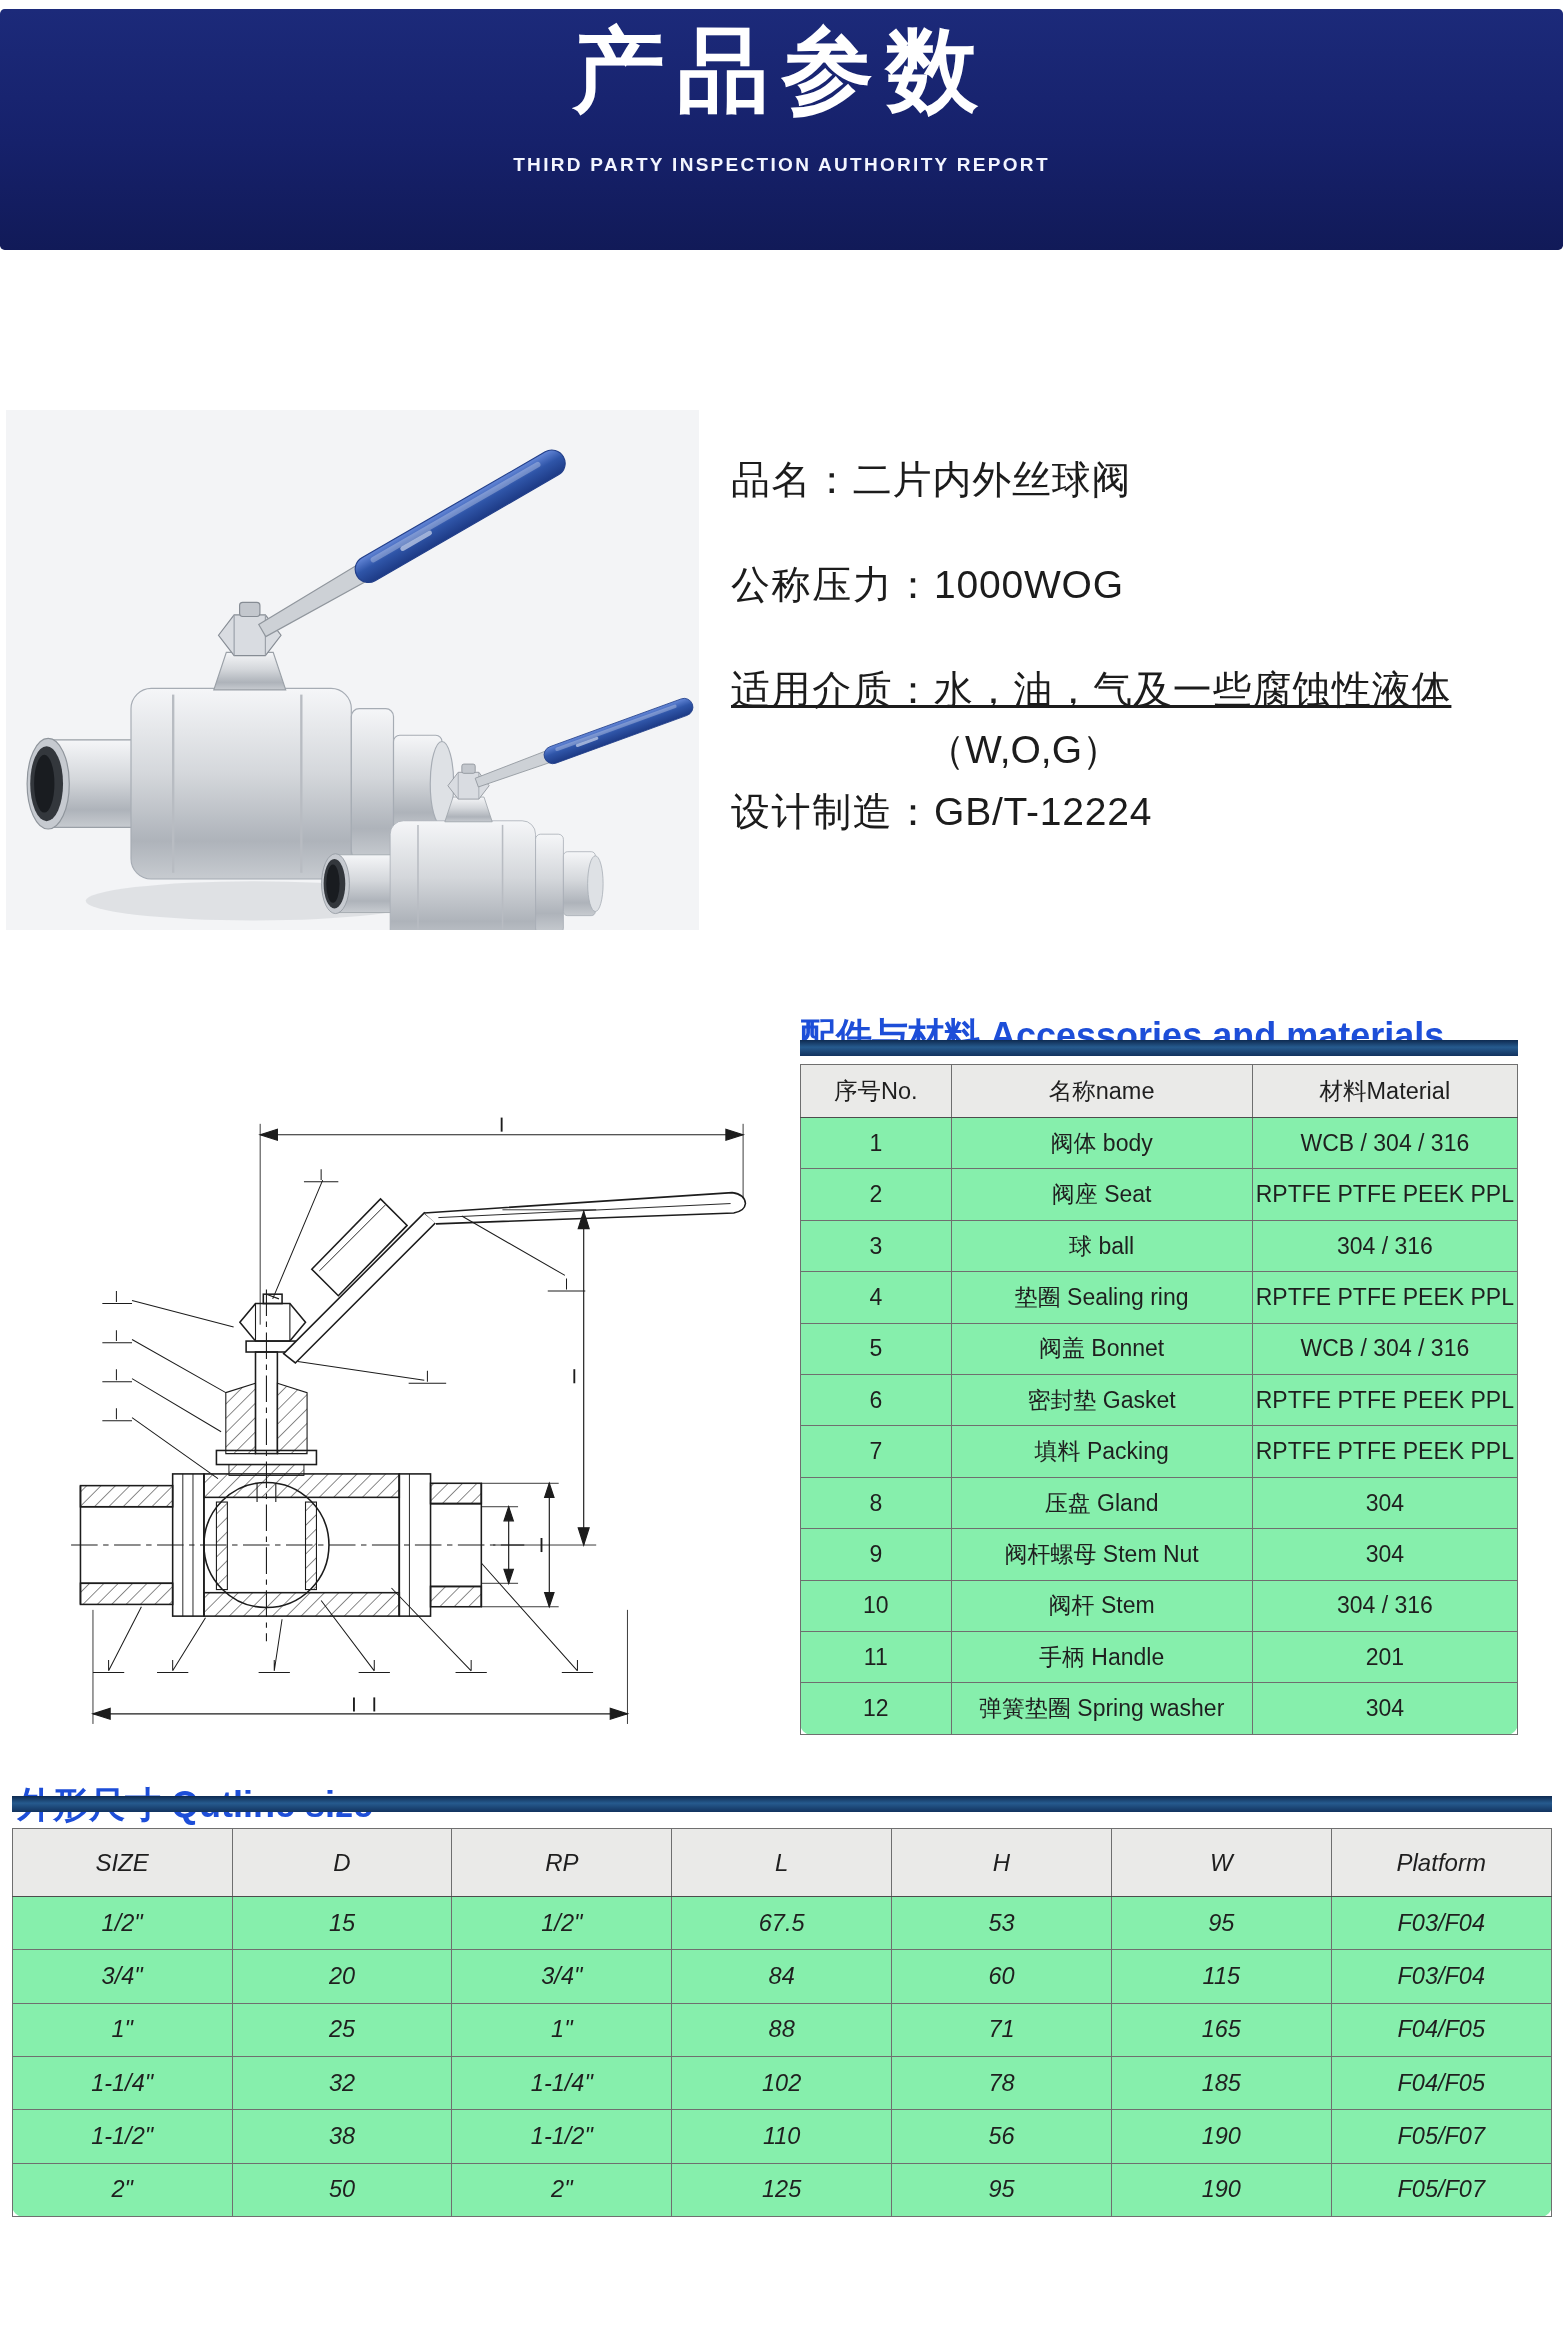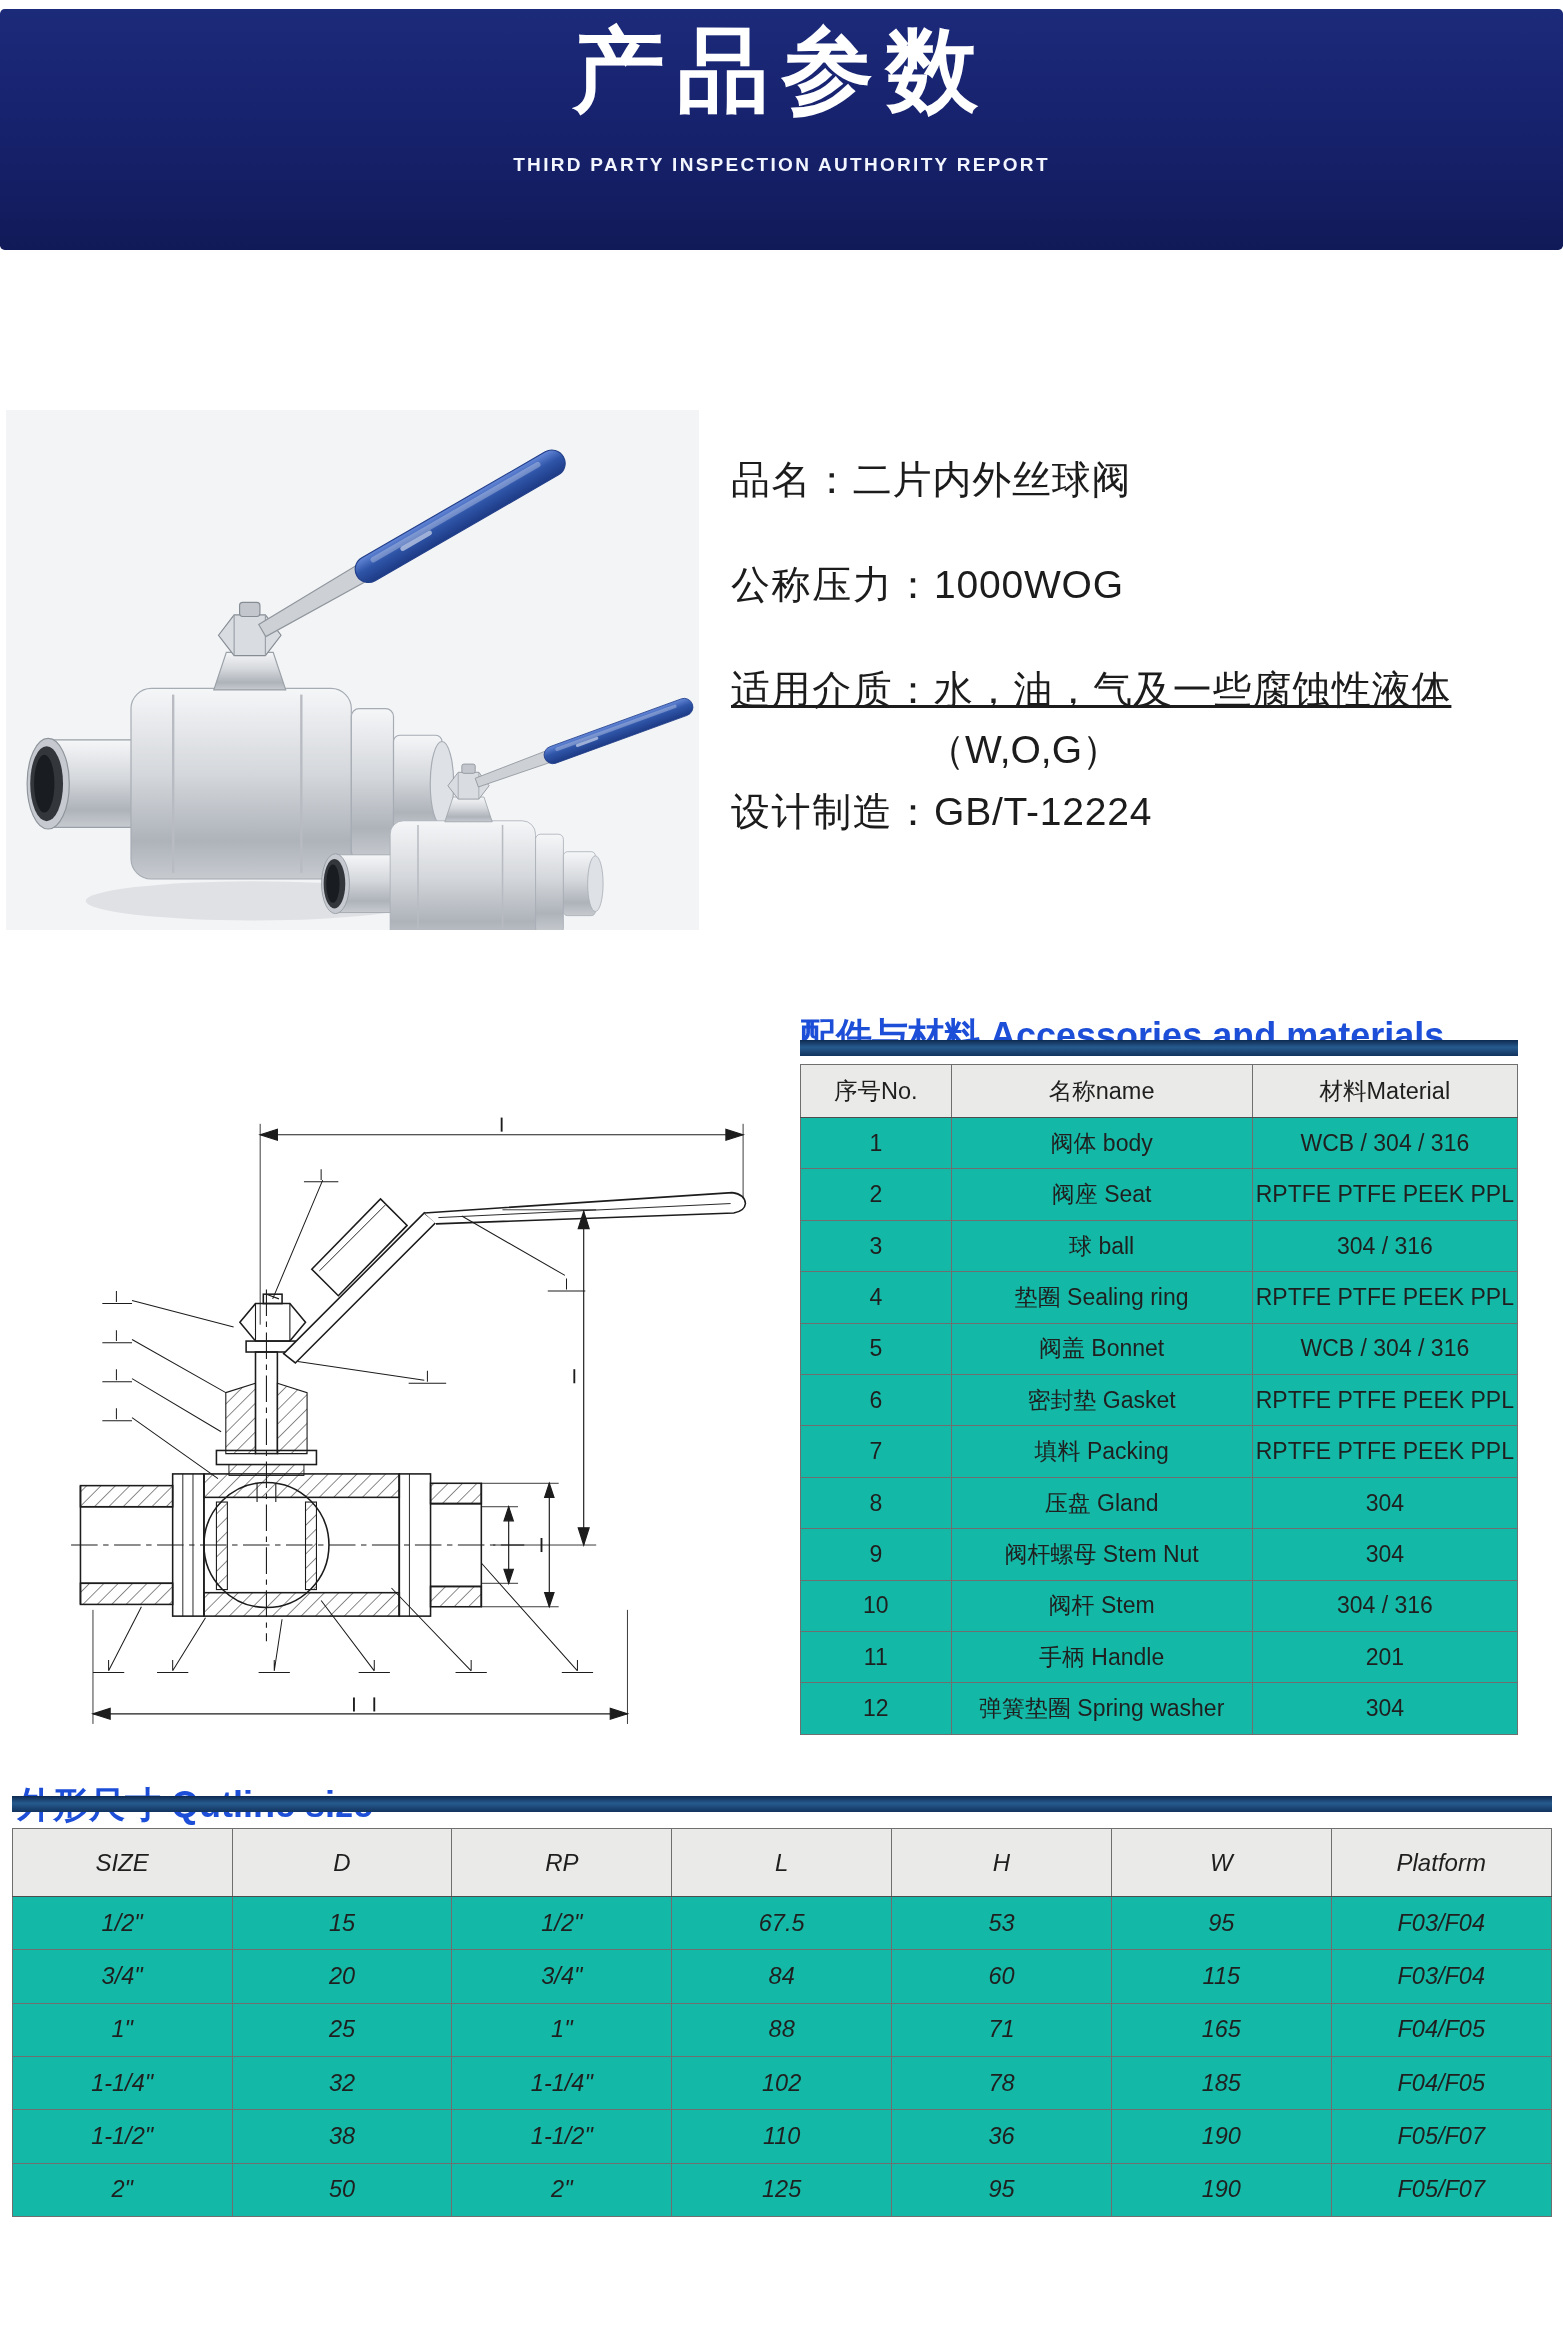--- a/index.html
+++ b/index.html
@@ -33,21 +33,21 @@
   .sec-title{position:absolute;font-weight:700;color:#1d4ed8;}
   .acc-title{left:800px;top:982px;font-size:36px;}
   .out-title{left:17px;top:1751px;font-size:36px;}
   .bar{position:absolute;height:15.6px;
        background:linear-gradient(180deg,#0e2a50 0%,#265a8e 45%,#143civ 70%,#12335f 100%);
        background:linear-gradient(180deg,#0e2a50 0%,#265a8e 45%,#12335f 100%);}
   .acc-bar{left:800px;top:1040px;width:718px;}
   .out-bar{left:11.7px;top:1796px;width:1540px;}
 
   
-  table{border-collapse:collapse;table-layout:fixed;position:absolute;background:#14b8a6;}
+  table{border-collapse:collapse;table-layout:fixed;position:absolute;background:#86efac;border-radius:12px;}
   th,td{border:0.8px solid #6f6f6f;text-align:center;vertical-align:middle;padding:0;
         overflow:hidden;white-space:nowrap;color:#1f1f1f;}
   thead th{background:var(--c-thead,#eaeae8);font-weight:400;border-bottom:1.6px solid #4d4d4d;}
   .acc-table{left:800px;top:1064px;width:718px;height:671px;font-size:23px;border:1.6px solid #3d3d3d;}
   .acc-table thead th{height:52px;font-size:23.5px;}
   .out-table{left:11.7px;top:1828px;width:1540px;height:389px;font-size:23.5px;border:1.6px solid #3d3d3d;font-style:italic;}
   .out-table thead th{height:67px;font-size:24px;}
 </style>
 </head>
 <body>
@@ -385,21 +385,21 @@
           <td>102</td>
           <td>78</td>
           <td>185</td>
           <td>F04/F05</td>
         </tr>
         <tr>
           <td>1-1/2"</td>
           <td>38</td>
           <td>1-1/2"</td>
           <td>110</td>
-          <td>36</td>
+          <td>56</td>
           <td>190</td>
           <td>F05/F07</td>
         </tr>
         <tr>
           <td>2"</td>
           <td>50</td>
           <td>2"</td>
           <td>125</td>
           <td>95</td>
           <td>190</td>

